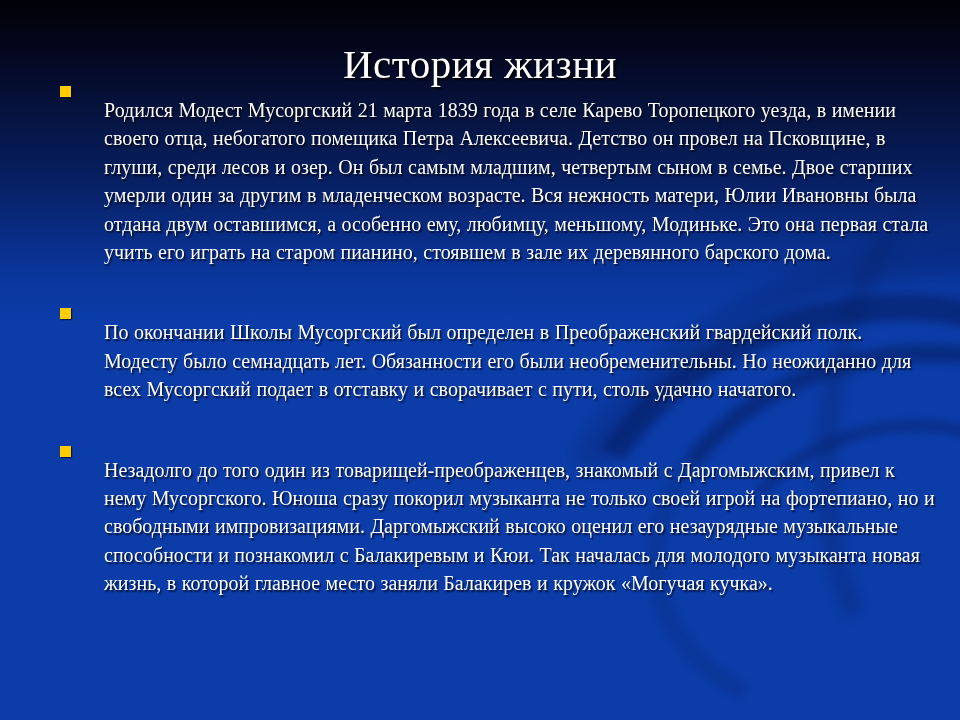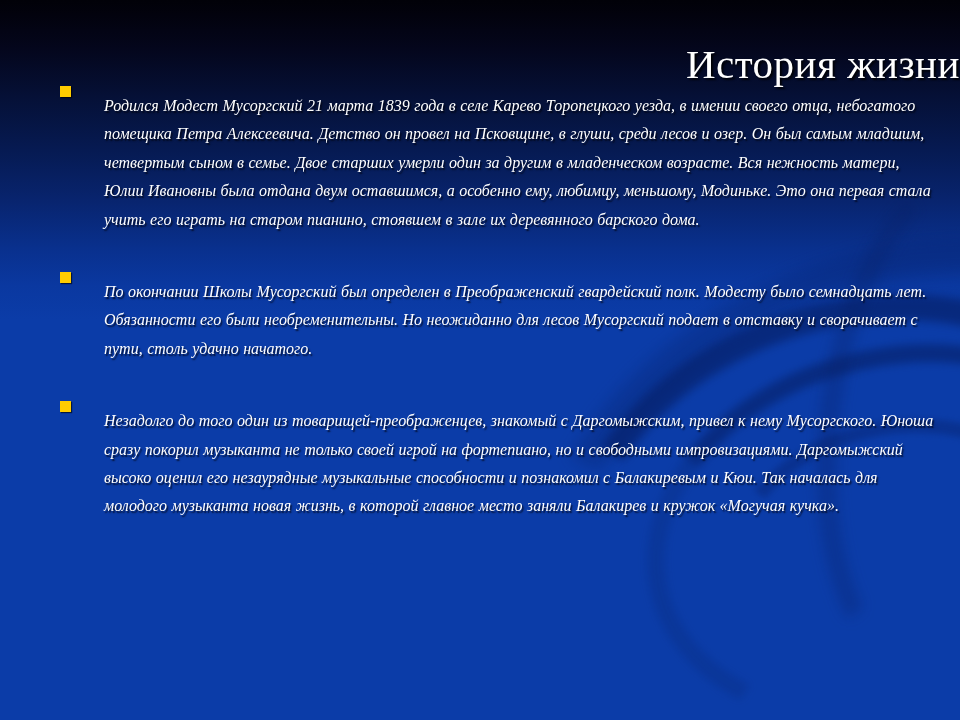--- a/index.html
+++ b/index.html
@@ -93,21 +93,21 @@
     border-left-color: rgba(6, 30, 100, 0.30);
     transform: rotate(8deg);
     filter: blur(7px);
   }
 
   #title {
     position: absolute;
     top: 14px;
     left: 0;
     width: 960px;
-    text-align: right;
+    text-align: center;
     color: #ffffff;
     font-size: 41px;
     line-height: 46px;
     font-weight: normal;
     letter-spacing: 0.5px;
     text-shadow: 2px 2px 2px rgba(0, 0, 0, 0.85);
     white-space: nowrap;
   }
 
   #body-block {
@@ -133,26 +133,25 @@
     margin-top: 10px;
     margin-right: 0;
     background: #ffcc00;
     box-shadow: 1px 1px 1px rgba(0, 0, 0, 0.6);
   }
 
   .bullet-text {
     flex: 1 1 auto;
     margin-left: 33px;
     color: #ffffff;
-    font-size: 16px;
+    font-size: 20px;
     line-height: 28.4px;
     text-align: left;
     text-shadow: 1.5px 1.5px 1.5px rgba(0, 0, 10, 0.75);
     word-spacing: 0.5px;
-    font-style: italic;
   }
 </style>
 </head>
 <body>
 
 <div id="slide">
 
   <div class="swoosh swoosh-c"></div>
   <div class="swoosh swoosh-a"></div>
   <div class="swoosh swoosh-b"></div>
@@ -164,21 +163,21 @@
   <div id="body-block">
 
     <div class="bullet-row">
       <span class="bullet-marker"></span>
       <p class="bullet-text">Родился Модест Мусоргский 21 марта 1839 года в селе Карево Торопецкого уезда, в имении своего отца, небогатого помещика Петра Алексеевича. Детство он провел на Псковщине, в глуши, среди лесов и озер. Он был самым младшим, четвертым сыном в семье. Двое старших умерли один за другим в младенческом возрасте. Вся нежность матери, Юлии Ивановны была отдана двум оставшимся, а особенно ему, любимцу, меньшому, Модиньке. Это она первая стала учить его играть на старом пианино, стоявшем в зале их деревянного барского дома.</p>
     </div>
 
 
     <div class="bullet-row">
       <span class="bullet-marker"></span>
-      <p class="bullet-text">По окончании Школы Мусоргский был определен в Преображенский гвардейский полк. Модесту было семнадцать лет.  Обязанности его были необременительны. Но неожиданно для лесов Мусоргский подает в отставку и сворачивает с пути, столь удачно начатого.</p>
+      <p class="bullet-text">По окончании Школы Мусоргский был определен в Преображенский гвардейский полк. Модесту было семнадцать лет.  Обязанности его были необременительны. Но неожиданно для всех Мусоргский подает в отставку и сворачивает с пути, столь удачно начатого.</p>
     </div>
 
     <div class="bullet-row">
       <span class="bullet-marker"></span>
       <p class="bullet-text">Незадолго до того один из товарищей-преображенцев, знакомый с Даргомыжским, привел к нему Мусоргского. Юноша сразу покорил музыканта не только своей игрой на фортепиано, но и свободными импровизациями. Даргомыжский высоко оценил его незаурядные музыкальные способности и познакомил с Балакиревым и Кюи. Так началась для молодого музыканта новая жизнь, в которой главное место заняли Балакирев и кружок «Могучая кучка».</p>
     </div>
 
   </div>
 </div>
 

